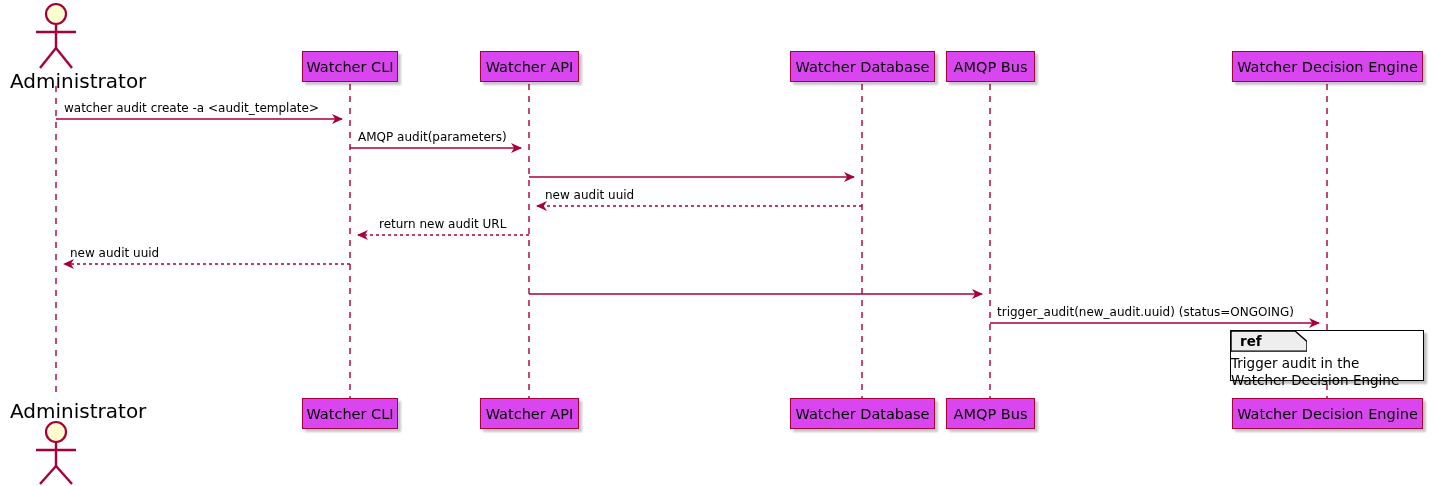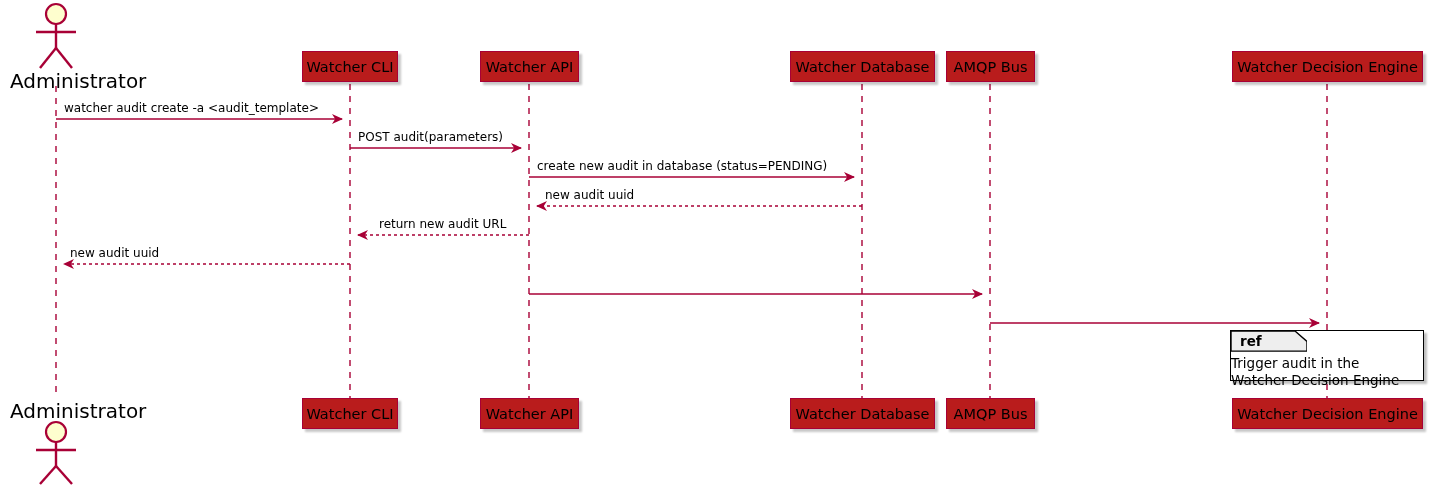--- a/index.html
+++ b/index.html
@@ -21,21 +21,21 @@
     position: absolute;
     left: 0;
     top: 0;
     width: 1434px;
     height: 486px;
     overflow: visible;
   }
   .participant-box {
     position: absolute;
     box-sizing: border-box;
-    background: #b91c1c;
+    background: #d946ef;
     border: 1.5px solid #A80036;
     box-shadow: 3px 3px 2px rgba(0,0,0,0.22);
     display: flex;
     align-items: center;
     justify-content: center;
     color: #000000;
     font-size: 14.5px;
     font-family: "DejaVu Sans", sans-serif;
     white-space: nowrap;
     letter-spacing: 0px;
@@ -167,25 +167,25 @@
   </div>
   <div class="participant-box" style="left:946px; top:398px; width:89px; height:31px;">
     <span>AMQP Bus</span>
   </div>
   <div class="participant-box" style="left:1232px; top:398px; width:191px; height:31px;">
     <span>Watcher Decision Engine</span>
   </div>
   <div class="actor-label" style="left:10px; top:399px;">Administrator</div>
 
   <div class="msg-label" style="left:64px; top:101px;">watcher audit create -a &lt;audit_template&gt;</div>
-  <div class="msg-label" style="left:358px; top:130px;">POST audit(parameters)</div>
-  <div class="msg-label" style="left:537px; top:159px;">create new audit in database (status=PENDING)</div>
+  <div class="msg-label" style="left:358px; top:130px;">AMQP audit(parameters)</div>
   <div class="msg-label" style="left:545px; top:188px;">new audit uuid</div>
   <div class="msg-label" style="left:379px; top:217px;">return new audit URL</div>
   <div class="msg-label" style="left:70px; top:246px;">new audit uuid</div>
+  <div class="msg-label" style="left:997px; top:305px;">trigger_audit(new_audit.uuid) (status=ONGOING)</div>
 
   <div class="ref-frame" style="left:1230px; top:330px; width:194px; height:51px;">
     <svg class="ref-tab" width="76" height="22" viewBox="0 0 76 22" preserveAspectRatio="none">
       <path d="M0,0 L64,0 L76,11 L76,21 L0,21 Z" fill="#EEEEEE" stroke="#000000" stroke-width="1.4"></path>
     </svg>
     <div class="ref-tab-label">ref</div>
     <div class="ref-body">
       <div>Trigger audit in the</div>
       <div>Watcher Decision Engine</div>
     </div>

